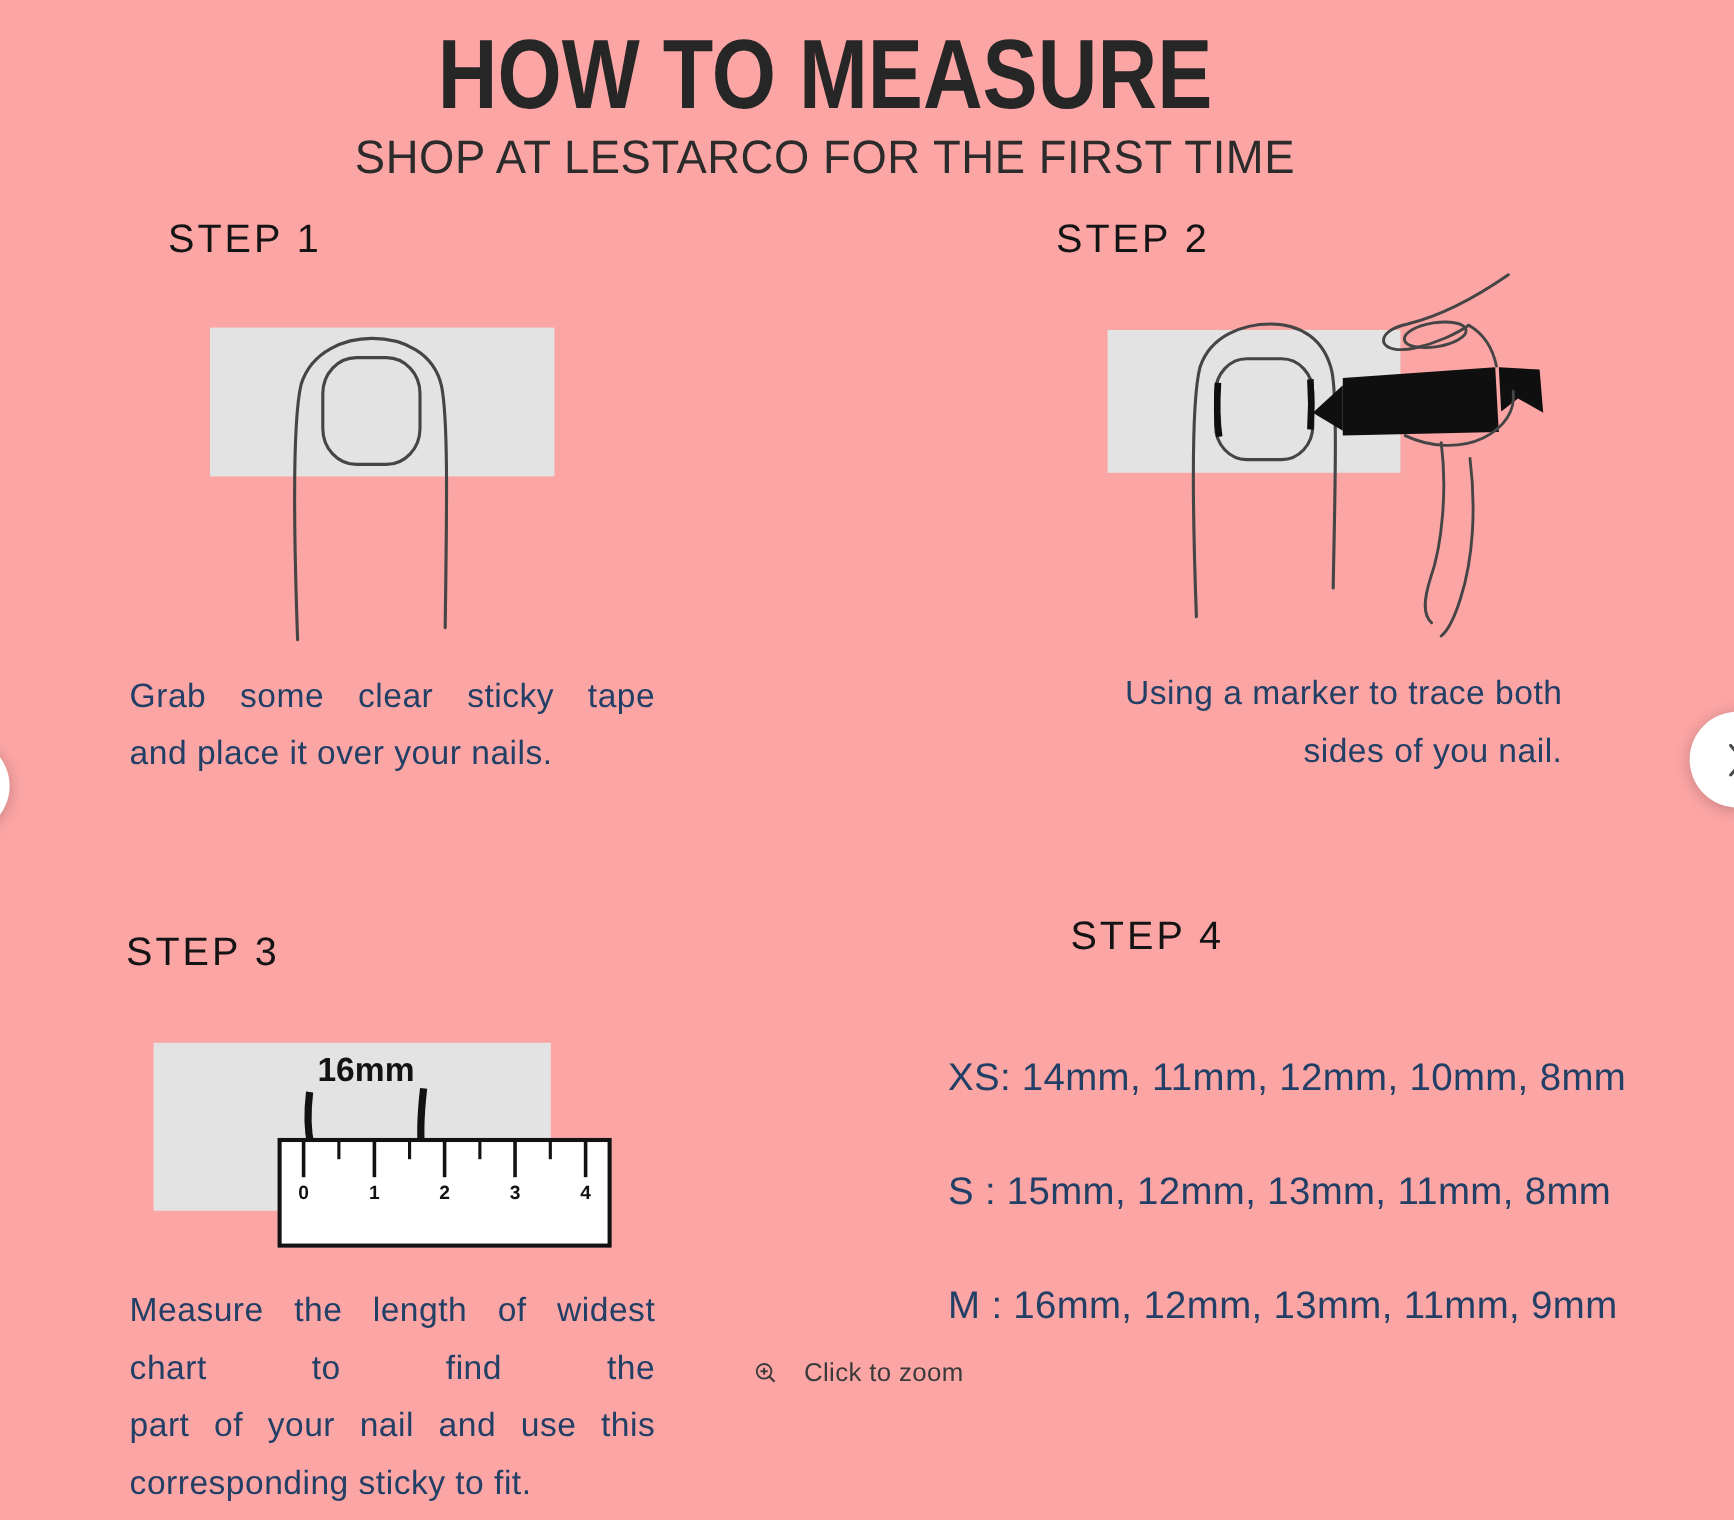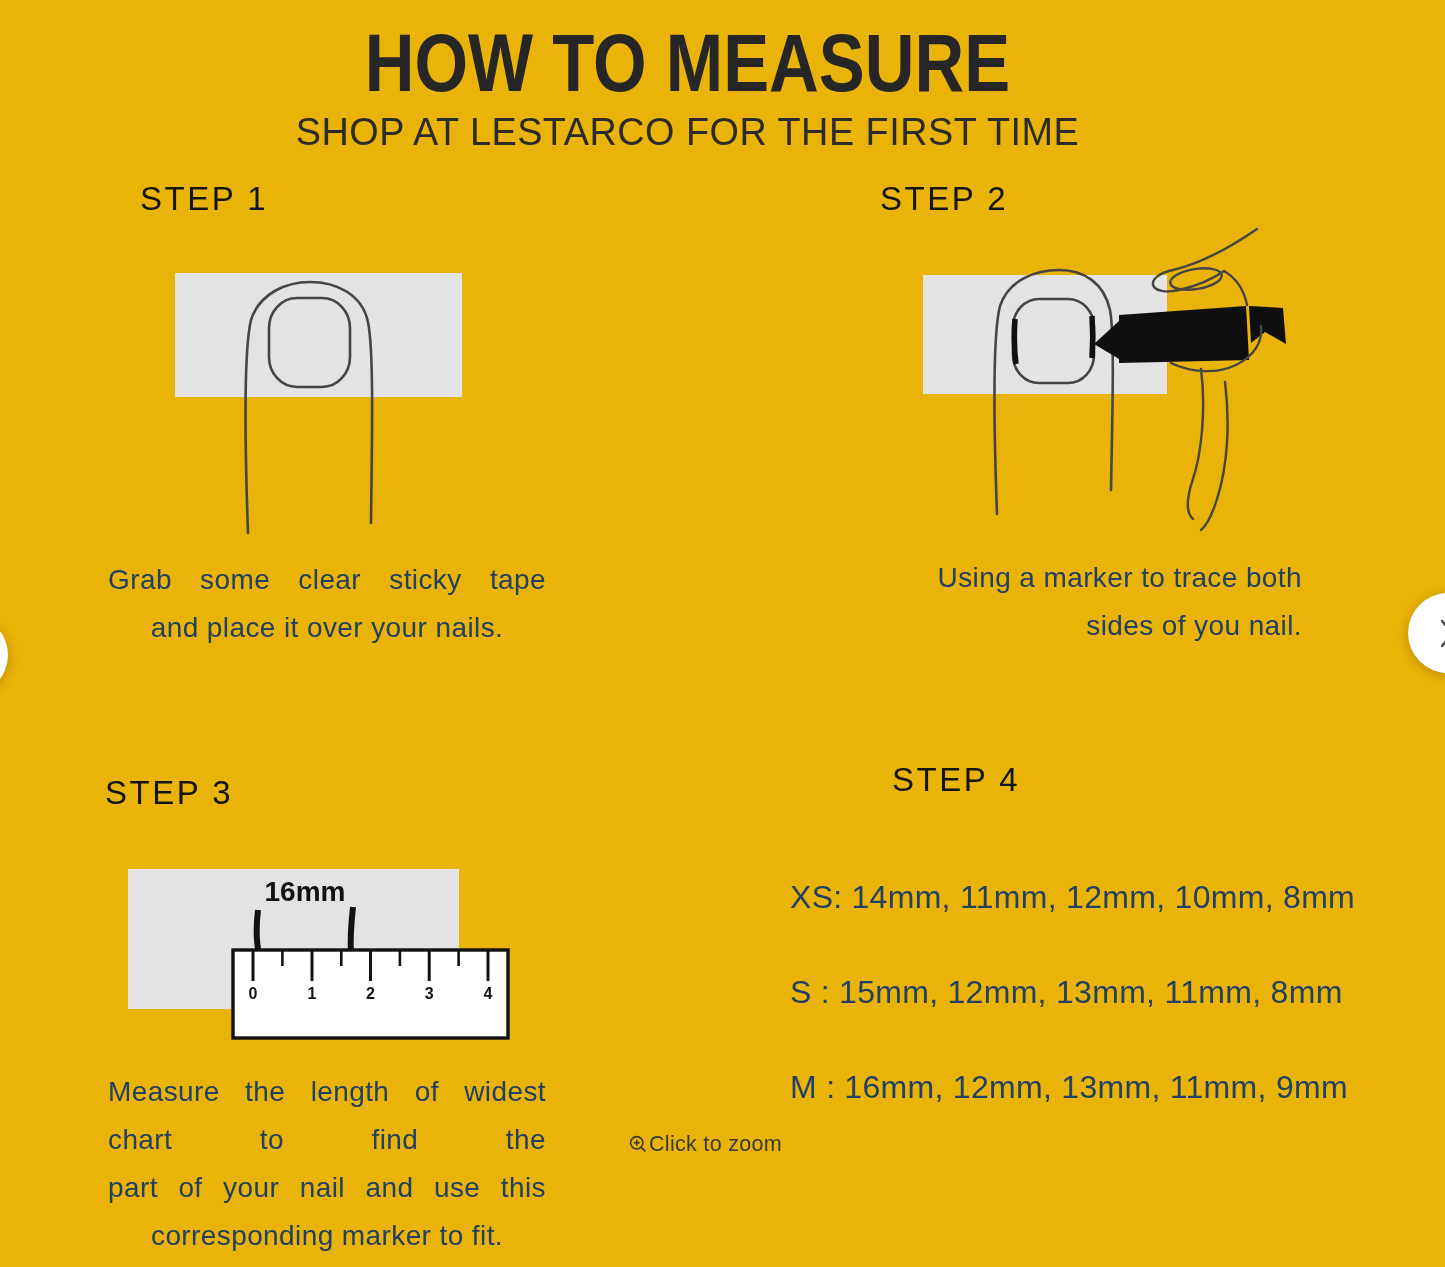--- a/index.html
+++ b/index.html
@@ -1,17 +1,17 @@
 <!DOCTYPE html>
 <html><head>
 <meta charset="utf-8">
 <style>
   html,body{margin:0;padding:0;background:#fff;}
   #page{
-    position:relative;width:1445px;height:1267px;overflow:hidden;background:#eab308;
+    position:relative;width:1445px;height:1267px;overflow:hidden;background:#fca5a5;
     font-family:"Liberation Sans",sans-serif;color:#223f66;
   }
   .abs{position:absolute;}
   
   .title{
     left:0;top:16px;width:1375px;text-align:center;
     font-size:82px;font-weight:bold;color:#262626;letter-spacing:0;
     transform:scaleX(0.84);transform-origin:50% 50%;white-space:nowrap;
   }
   .subtitle{
@@ -25,35 +25,35 @@
   }
   #step1-heading{left:140px;top:180px;width:360px;}
   #step2-heading{left:880px;top:180px;width:360px;}
   #step3-heading{left:105px;top:774px;width:360px;}
   #step4-heading{left:892px;top:761px;width:360px;}
   
   .copy{
     font-size:28px;line-height:48px;color:#223f66;letter-spacing:0.4px;
   }
   .copy .just{text-align:justify;text-align-last:justify;}
-  .copy .left{text-align:center;}
+  .copy .left{text-align:left;}
   .copy .center{text-align:right;}
   #step1-text{left:108px;top:556px;width:438px;}
   #step2-text{left:862px;top:554px;width:440px;}
   #step3-text{left:108px;top:1068px;width:438px;}
   
   #step4-list{left:790px;top:850px;width:492px;}
   .size-row{
     height:95px;line-height:95px;text-align:center;white-space:nowrap;
     font-size:32px;color:#223f66;letter-spacing:0.3px;
   }
   .size-row .lbl{margin-right:9px;}
   
   #zoom-hint{
-    left:628px;top:1132px;display:flex;align-items:center;gap:0;cursor:pointer;
+    left:628px;top:1132px;display:flex;align-items:center;gap:21px;cursor:pointer;
     font-size:21.5px;color:#3a3a3a;letter-spacing:0.3px;
   }
   
   .nav-circle{
     width:80px;height:80px;border-radius:50%;background:#ffffff;
     box-shadow:0 2px 12px rgba(0,0,0,0.22);cursor:pointer;
   }
   #next-btn{left:1408px;top:593px;}
   #prev-btn{left:-72px;top:615px;}
   #next-btn svg{position:absolute;left:33px;top:27px;}
@@ -135,21 +135,21 @@
 
   <div class="abs copy" id="step2-text">
     <div class="center">Using a marker to trace both</div>
     <div class="center">sides of you nail.</div>
   </div>
 
   <div class="abs copy" id="step3-text">
     <div class="just">Measure the length of widest</div>
     <div class="just">chart to find the</div>
     <div class="just">part of your nail and use this</div>
-    <div class="left">corresponding marker to fit.</div>
+    <div class="left">corresponding sticky to fit.</div>
   </div>
 
   <div class="abs" id="step4-list">
     <div class="size-row">
       <span class="lbl">XS:</span><span>14mm, 11mm, 12mm, 10mm, 8mm</span>
     </div>
     <div class="size-row">
       <span class="lbl">S :</span><span>15mm, 12mm, 13mm, 11mm, 8mm</span>
     </div>
     <div class="size-row">

